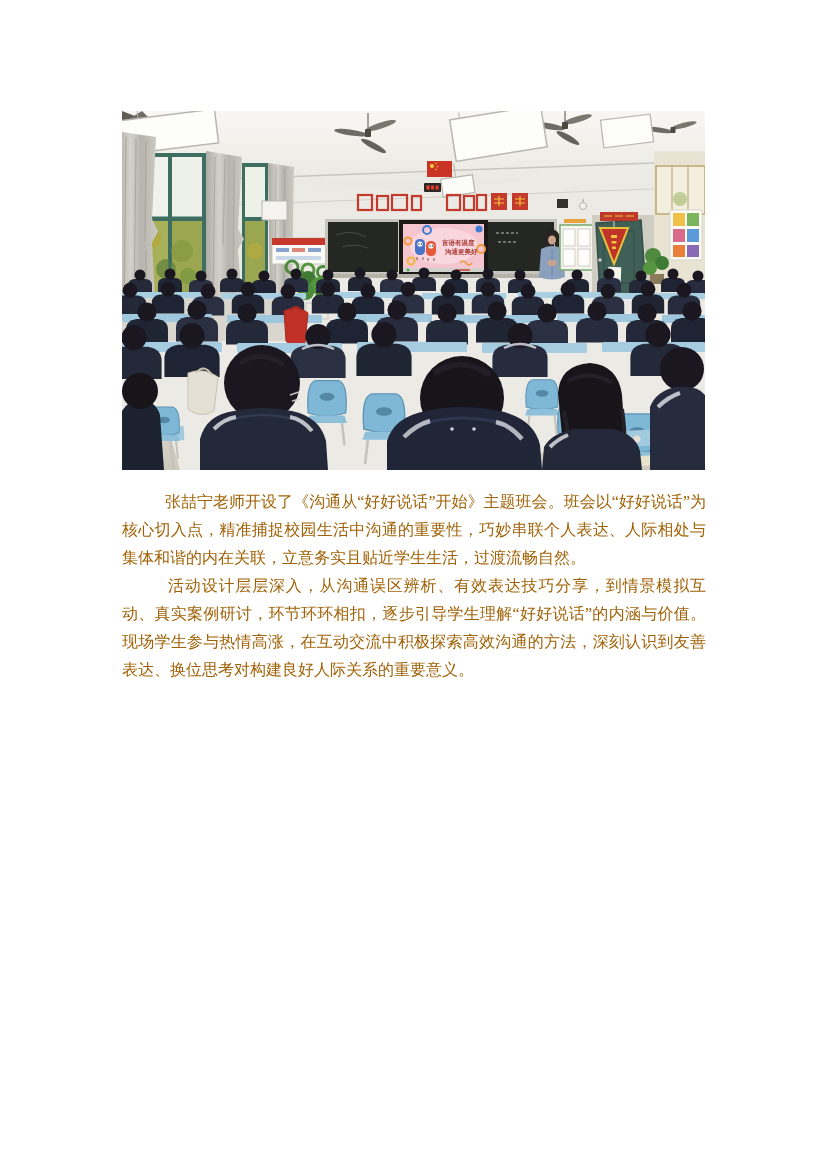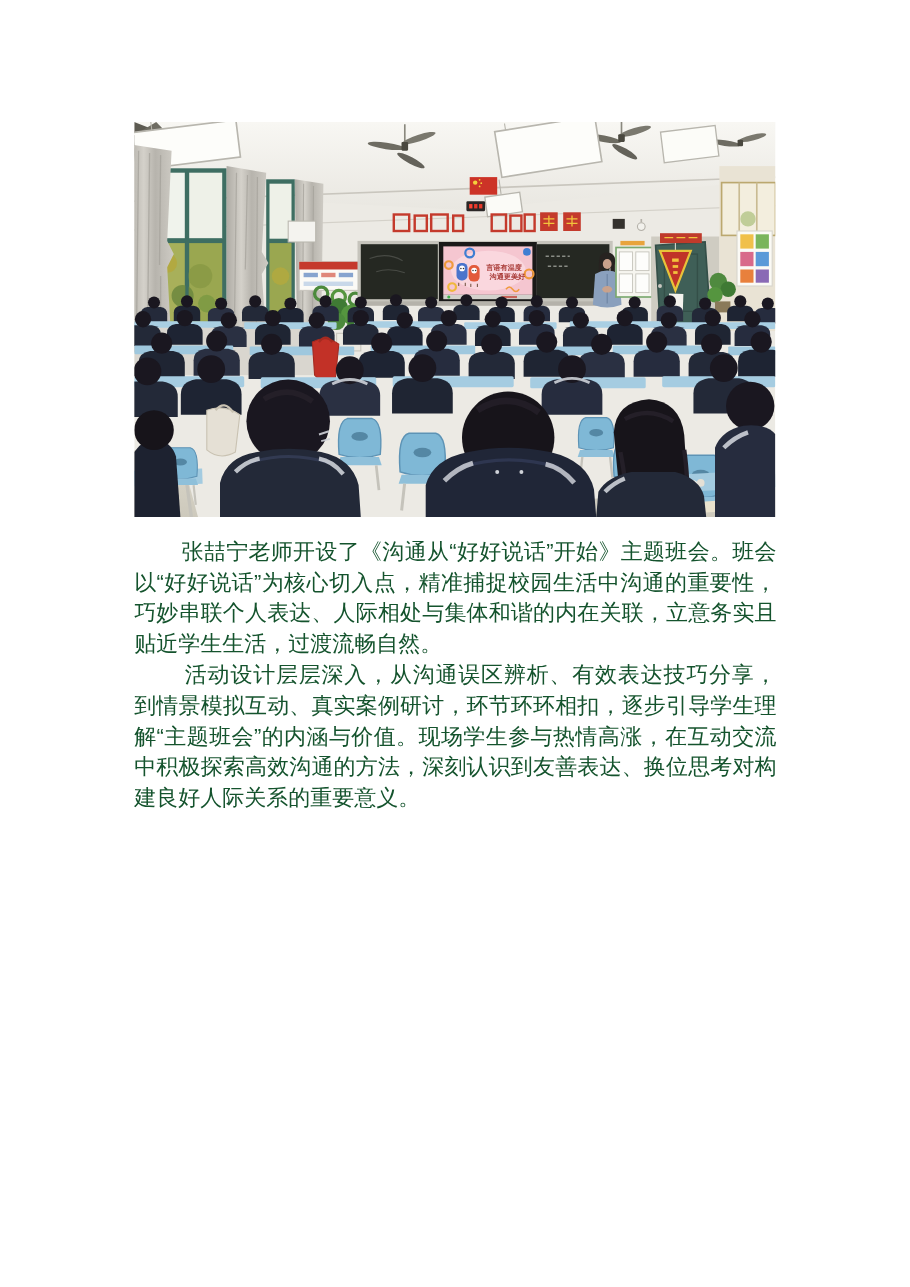--- a/index.html
+++ b/index.html
@@ -11,23 +11,23 @@
     overflow:hidden;
   }
   .page{position:absolute;inset:0;background:#ffffff;}
   .photo-figure{
     position:absolute;left:122px;top:111px;width:583px;height:359px;
     overflow:hidden;
   }
   .photo-figure svg{display:block;width:583px;height:359px;}
   .doc-text{
     position:absolute;left:122px;top:488px;width:584px;
-    font-size:20px;line-height:28px;color:#14532d;
+    font-size:16px;line-height:28px;color:#a16207;
     text-align:justify;text-justify:inter-character;
-    font-family:Liberation Sans, sans-serif;
+    font-family:Liberation Serif, serif;
   }
   .doc-text p{margin:0;padding:0;}
   .doc-text p.p1{text-indent:43px;}
   .doc-text p.p2{text-indent:46px;}
   .doc-text p.p3{text-indent:30px;}
   .slide-title-text{
     font-family:"Liberation Sans","DejaVu Sans",sans-serif;
     font-weight:bold;
   }
 </style>
@@ -459,16 +459,16 @@
       <g>
         <circle cx="560" cy="258" r="22" fill="#1a1720"></circle>
         <path d="M528,359 L528,296 Q534,280 554,276 Q576,274 583,284 L583,359 Z" fill="#262c3e"></path>
         <path d="M536,296 q10,-10 22,-14" stroke="#d7dae0" stroke-width="4" fill="none" opacity="0.85"></path>
       </g>
     </svg>
   </figure>
 
   <div class="doc-text">
     <p class="p1">张喆宁老师开设了《沟通从“好好说话”开始》主题班会。班会以“好好说话”为核心切入点，精准捕捉校园生活中沟通的重要性，巧妙串联个人表达、人际相处与集体和谐的内在关联，立意务实且贴近学生生活，过渡流畅自然。</p>
-    <p class="p2">活动设计层层深入，从沟通误区辨析、有效表达技巧分享，到情景模拟互动、真实案例研讨，环节环环相扣，逐步引导学生理解“主题班会”的内涵与价值。现场学生参与热情高涨，在互动交流中积极探索高效沟通的方法，深刻认识到友善表达、换位思考对构建良好人际关系的重要意义。</p>
+    <p class="p2">活动设计层层深入，从沟通误区辨析、有效表达技巧分享，到情景模拟互动、真实案例研讨，环节环环相扣，逐步引导学生理解“好好说话”的内涵与价值。现场学生参与热情高涨，在互动交流中积极探索高效沟通的方法，深刻认识到友善表达、换位思考对构建良好人际关系的重要意义。</p>
   </div>
 
 </div>
 
 </body></html>

